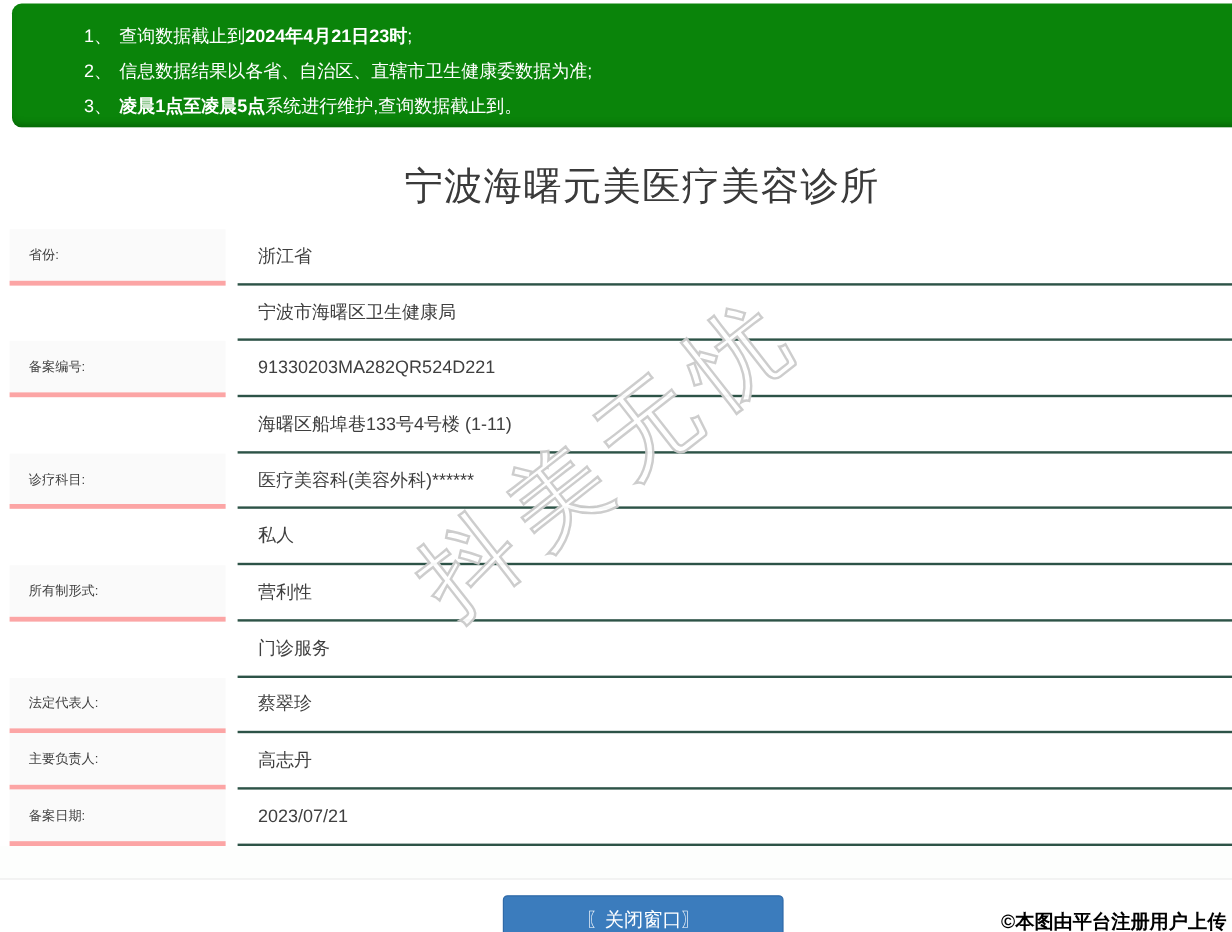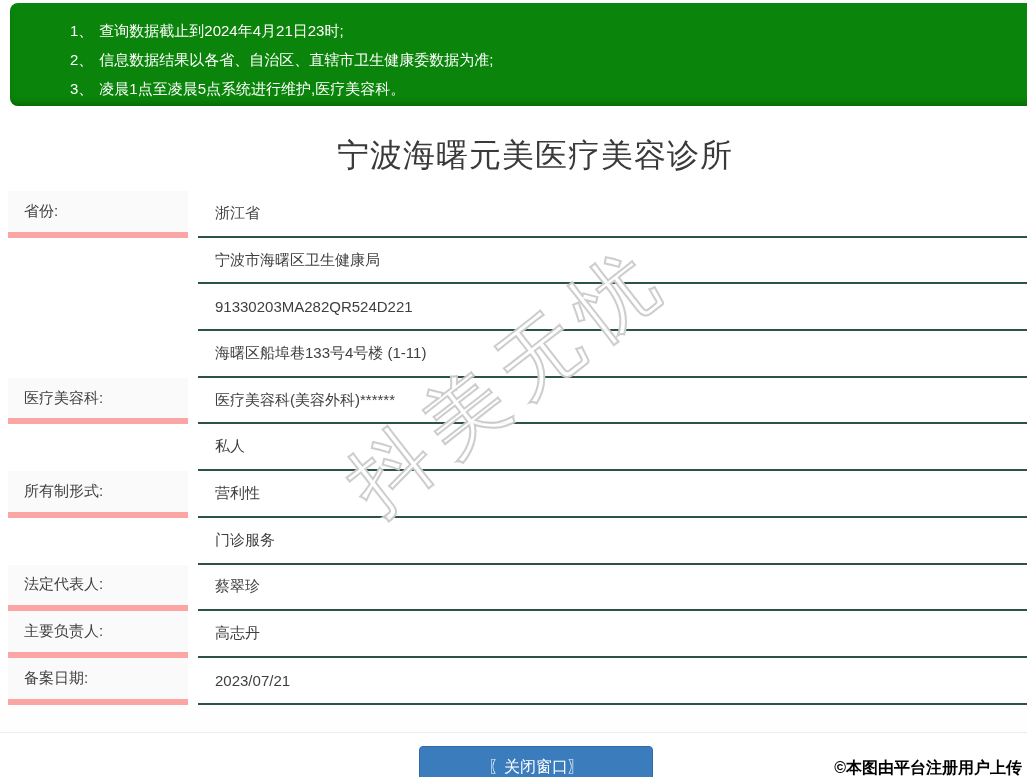--- a/index.html
+++ b/index.html
@@ -13,37 +13,37 @@
   
   .notice-banner {
     position:absolute; left:10px; right:10px; top:3px; height:103px;
     background:#0a840a; border-radius:8px; color:#ffffff; font-size:15px;
     box-sizing:border-box;
     box-shadow: inset 0 -5px 6px -3px rgba(0,60,0,.45);
   }
   .notice-banner ol { list-style:none; margin:0; padding:13px 0 0 60px; }
   .notice-banner li { line-height:29px; white-space:nowrap; }
   .notice-banner .num { margin-right:6px; }
-  .notice-banner b { font-weight:normal; }
+  .notice-banner b { font-weight:bold; }
 
   
   .page-title {
     position:absolute; top:134px; left:0; width:100%; margin:0;
     text-align:center; font-size:32px; font-weight:400; color:#3a3a3a;
     letter-spacing:1px;
   }
 
   
   .records-table { position:absolute; top:191px; left:0; width:100%; }
   .t-row { position:relative; height:46.7px; }
   .cell-label {
     position:absolute; left:8px; top:0; width:180px; height:100%;
-    background:#fafafa; border-bottom:6px solid #fca5a5;
+    background:#fafafa; border-bottom:4px solid #fca5a5;
     box-sizing:border-box; display:flex; align-items:center;
-    padding-left:16px; font-size:15px; color:#3f3f3f;
+    padding-left:16px; font-size:11px; color:#3f3f3f;
   }
   .cell-value {
     position:absolute; left:198px; top:0; right:0; height:100%;
     border-bottom:2px solid #2d5347;
     box-sizing:border-box; display:flex; align-items:center;
     padding-left:17px; font-size:15px; color:#3f3f3f;
   }
   .table-footer {
     position:relative; height:27px; background:#fdfefd;
     border-bottom:1px solid #ececec;
@@ -83,43 +83,44 @@
 
   <div class="notice-banner">
     <ol>
       <li>
         <span class="num">1、</span><span>查询数据截止到</span><b>2024年4月21日23时</b><span>;</span>
       </li>
       <li>
         <span class="num">2、</span><span>信息数据结果以各省、自治区、直辖市卫生健康委数据为准;</span><b></b><span></span>
       </li>
       <li>
-        <span class="num">3、</span><span></span><b>凌晨1点至凌晨5点</b><span>系统进行维护,医疗美容科。</span>
+        <span class="num">3、</span><span></span><b>凌晨1点至凌晨5点</b><span>系统进行维护,查询数据截止到。</span>
       </li>
     </ol>
   </div>
 
   <h1 class="page-title">宁波海曙元美医疗美容诊所</h1>
 
   <div class="records-table">
     <div class="t-row">
       <div class="cell-label">省份:</div>
       <div class="cell-value">浙江省</div>
     </div>
     <div class="t-row">
       <div class="cell-value">宁波市海曙区卫生健康局</div>
     </div>
     <div class="t-row">
+      <div class="cell-label">备案编号:</div>
       <div class="cell-value">91330203MA282QR524D221</div>
     </div>
     <div class="t-row">
       <div class="cell-value">海曙区船埠巷133号4号楼 (1-11)</div>
     </div>
     <div class="t-row">
-      <div class="cell-label">医疗美容科:</div>
+      <div class="cell-label">诊疗科目:</div>
       <div class="cell-value">医疗美容科(美容外科)******</div>
     </div>
     <div class="t-row">
       <div class="cell-value">私人</div>
     </div>
     <div class="t-row">
       <div class="cell-label">所有制形式:</div>
       <div class="cell-value">营利性</div>
     </div>
     <div class="t-row">

